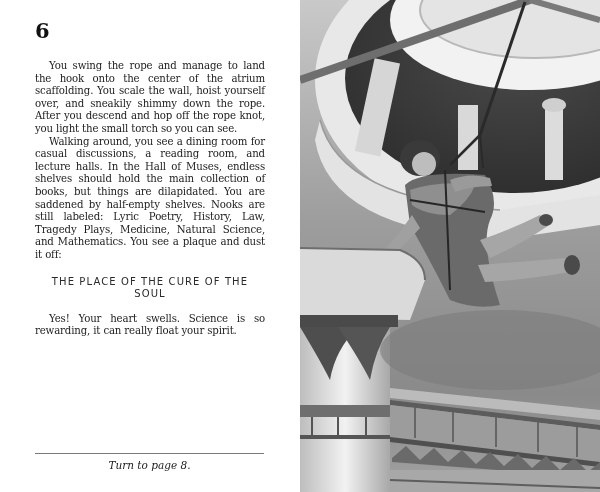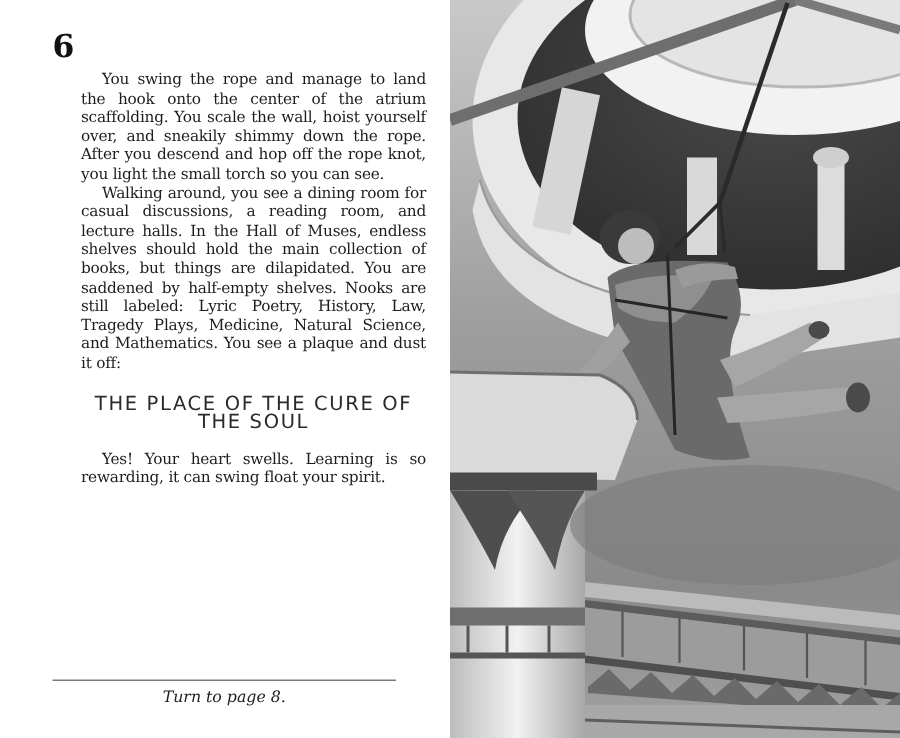--- a/index.html
+++ b/index.html
@@ -10,29 +10,29 @@
     color: #1a1a1a;
   }
   .page-left {
     position: absolute; left: 0; top: 0; width: 300px; height: 492px; background: #fff;
   }
   .chapter-number {
     position: absolute; left: 35px; top: 18px;
     font-family: "DejaVu Serif", serif; font-weight: bold; font-size: 21px; color: #111;
   }
   .body-text {
-    position: absolute; left: 35px; top: 48px; width: 230px;
+    position: absolute; left: 35px; top: 60px; width: 230px;
     font-family: "DejaVu Serif", serif;
     font-size: 10.2px; line-height: 12.6px; letter-spacing: -0.15px;
-    text-align: justify; color: #1c1c1c; margin-left: 19px;
+    text-align: justify; color: #1c1c1c;
   }
   .body-text p { margin: 0; text-indent: 14px; }
   .plaque {
     margin: 14px 0 12px 0 !important; text-indent: 0 !important; text-align: center;
-    font-family: "DejaVu Sans", sans-serif; font-size: 13px; letter-spacing: 1.1px;
+    font-family: "DejaVu Sans", sans-serif; font-size: 10px; letter-spacing: 1.1px;
     text-transform: uppercase; color: #2a2a2a;
   }
   .divider {
     position: absolute; left: 35px; top: 453px; width: 229px; height: 0;
     border-top: 1px solid #7a7a7a;
   }
   .turn-to {
     position: absolute; left: 35px; top: 459px; width: 229px; text-align: center;
     font-family: "DejaVu Serif", serif; font-style: italic; font-size: 10.5px; color: #222;
   }
@@ -45,21 +45,21 @@
 </head>
 <body>
 
 <div class="page-left">
   <div class="chapter-number">6</div>
 
   <div class="body-text">
     <p>You swing the rope and manage to land the hook onto the center of the atrium scaffolding. You scale the wall, hoist yourself over, and sneakily shimmy down the rope. After you descend and hop off the rope knot, you light the small torch so you can see.</p>
     <p>Walking around, you see a dining room for casual discussions, a reading room, and lecture halls. In the Hall of Muses, endless shelves should hold the main collection of books, but things are dilapidated. You are saddened by half-empty shelves. Nooks are still labeled: Lyric Poetry, History, Law, Tragedy Plays, Medicine, Natural Science, and Mathematics. You see a plaque and dust it off:</p>
     <p class="plaque">The Place of the Cure of the Soul</p>
-    <p>Yes! Your heart swells. Learning is so rewarding, it can swing float your spirit.</p>
+    <p>Yes! Your heart swells. Science is so rewarding, it can really float your spirit.</p>
   </div>
 
   <div class="divider"></div>
   <div class="turn-to">Turn to page 8.</div>
 </div>
 
 <div class="illustration">
   <svg width="300" height="492" viewBox="0 0 300 492">
     <defs>
       <linearGradient id="bg" x1="0" y1="0" x2="0" y2="1">

